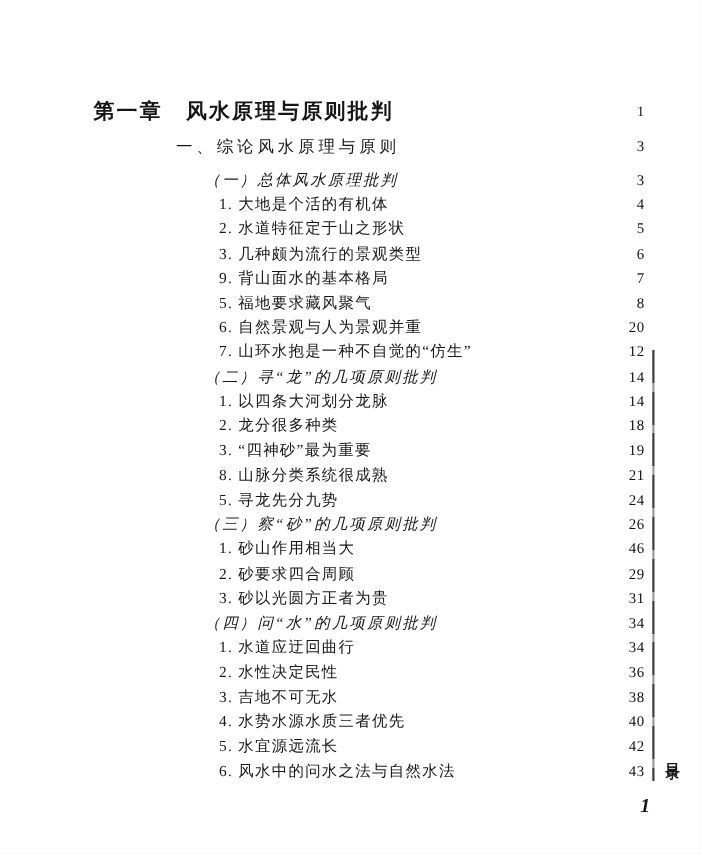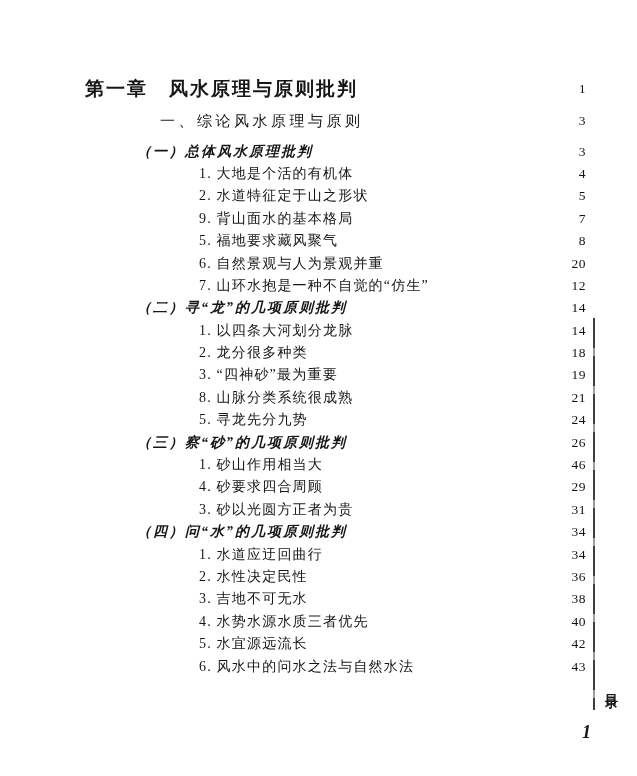--- a/index.html
+++ b/index.html
@@ -8,21 +8,21 @@
     width: 637px;
     height: 776px;
     background: #ffffff;
     font-family: "Liberation Serif", serif;
     color: #161616;
     overflow: hidden;
   }
   .toc-list {
     position: absolute;
     left: 85px;
-    top: 74px;
+    top: 86px;
     width: 501px;
   }
   .toc-row {
     display: flex;
     align-items: center;
     height: 22.4px;
   }
   .toc-label { white-space: nowrap; }
   .toc-page {
     margin-left: auto;
@@ -38,24 +38,24 @@
     letter-spacing: 2px;
   }
   .level-chapter .toc-page { font-size: 13px; }
   .level-section { margin-bottom: 8px; }
   .level-section .toc-label {
     margin-left: 75px;
     font-size: 15px;
     letter-spacing: 3.5px;
   }
   .level-subsection .toc-label {
-    margin-left: 52px;
+    margin-left: 101px;
     font-size: 14px;
     font-style: italic;
-    font-weight: 700;
+    font-weight: 400;
     letter-spacing: 2px;
     text-align: center;
   }
   .level-item .toc-label {
     margin-left: 114px;
     font-size: 14px;
     letter-spacing: 1.2px;
   }
   .scan-line {
     position: absolute;
@@ -113,20 +113,24 @@
     </div>
       <div class="toc-row level-item">
       <span class="toc-label">1. 大地是个活的有机体</span>
       <span class="toc-page">4</span>
     </div>
       <div class="toc-row level-item">
       <span class="toc-label">2. 水道特征定于山之形状</span>
       <span class="toc-page">5</span>
     </div>
       <div class="toc-row level-item">
+      <span class="toc-label">3. 几种颇为流行的景观类型</span>
+      <span class="toc-page">6</span>
+    </div>
+      <div class="toc-row level-item">
       <span class="toc-label">9. 背山面水的基本格局</span>
       <span class="toc-page">7</span>
     </div>
       <div class="toc-row level-item">
       <span class="toc-label">5. 福地要求藏风聚气</span>
       <span class="toc-page">8</span>
     </div>
       <div class="toc-row level-item">
       <span class="toc-label">6. 自然景观与人为景观并重</span>
       <span class="toc-page">20</span>
@@ -161,21 +165,21 @@
     </div>
       <div class="toc-row level-subsection">
       <span class="toc-label">（三）察“砂”的几项原则批判</span>
       <span class="toc-page">26</span>
     </div>
       <div class="toc-row level-item">
       <span class="toc-label">1. 砂山作用相当大</span>
       <span class="toc-page">46</span>
     </div>
       <div class="toc-row level-item">
-      <span class="toc-label">4. 砂要求四合周顾</span>
+      <span class="toc-label">2. 砂要求四合周顾</span>
       <span class="toc-page">29</span>
     </div>
       <div class="toc-row level-item">
       <span class="toc-label">3. 砂以光圆方正者为贵</span>
       <span class="toc-page">31</span>
     </div>
       <div class="toc-row level-subsection">
       <span class="toc-label">（四）问“水”的几项原则批判</span>
       <span class="toc-page">34</span>
     </div>

